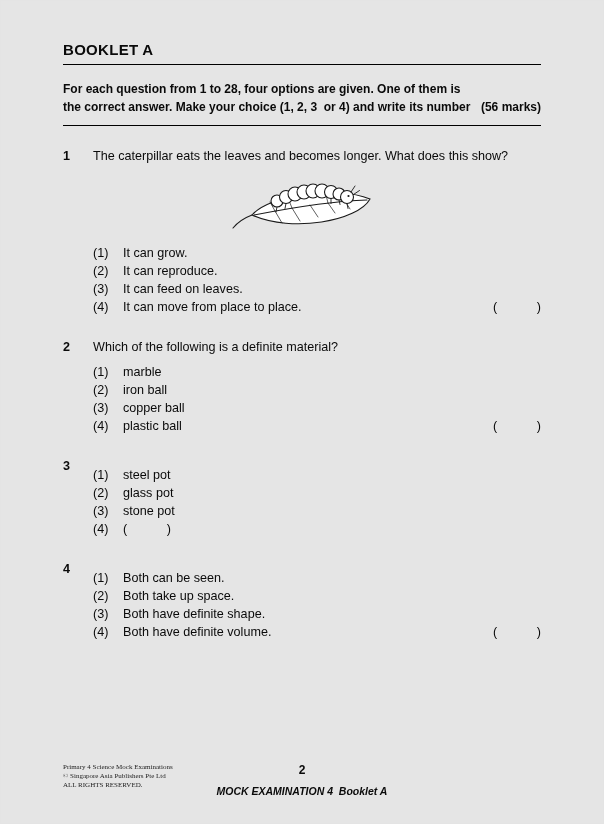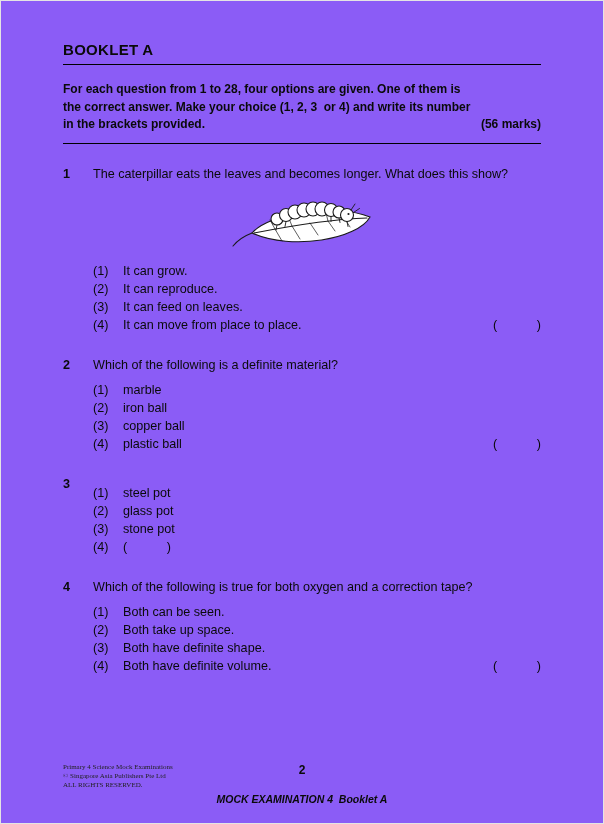--- a/index.html
+++ b/index.html
@@ -8,21 +8,21 @@
     width: 604px; height: 824px;
     font-family: "Liberation Sans", sans-serif;
     color: #0a0a0a;
     position: relative;
   }
   .page {
     position: relative;
     width: 604px; height: 824px;
     padding: 40px 62px 0 62px;
     border: 1px solid #e4e4e4;
-    background: #8b5cf6;
+    background: #e5e5e5;
     overflow: hidden;
   }
   .booklet-title {
     font-size: 15px;
     font-weight: bold;
     letter-spacing: .3px;
     padding-bottom: 6px;
     border-bottom: 1.6px solid #000;
   }
   .instructions {
@@ -79,35 +79,34 @@
     font-size: 7px;
     line-height: 9px;
     color: #222;
   }
   .footer-center { text-align: center; padding-top: 1px; }
   .page-num { font-weight: bold; font-size: 12px; }
   .exam-label {
     font-weight: bold;
     font-style: italic;
     font-size: 10.5px;
-    margin-top: 16px;
+    margin-top: 8px;
     white-space: pre;
   }
 </style>
 </head>
 <body>
 
 <div class="page">
 
   <h1 class="booklet-title">BOOKLET A</h1>
 
   <div class="instructions">
     <div class="line">For each question from 1 to 28, four options are given. One of them is</div>
     <div class="line">the correct answer. Make your choice (1, 2, 3  or 4) and write its number</div>
-    <div class="line">in the brackets provided.</div>
     <span class="marks">(56 marks)</span>
   </div>
 
   <div class="rule"></div>
 
   <main>
 
     <section class="question">
       <div class="q-row">
         <span class="q-num">1</span>
@@ -234,21 +233,20 @@
             </div>
           </div>
         </div>
       </div>
     </section>
 
     <section class="question">
       <div class="q-row">
         <span class="q-num">4</span>
         <div class="q-body">
-          <p class="q-text">Which of the following is true for both oxygen and a correction tape?</p>
           <div class="options">
             <div class="option">
               <span class="opt-label">(1)</span>
               <span class="opt-text">Both can be seen.</span>
             </div>
             <div class="option">
               <span class="opt-label">(2)</span>
               <span class="opt-text">Both take up space.</span>
             </div>
             <div class="option">

